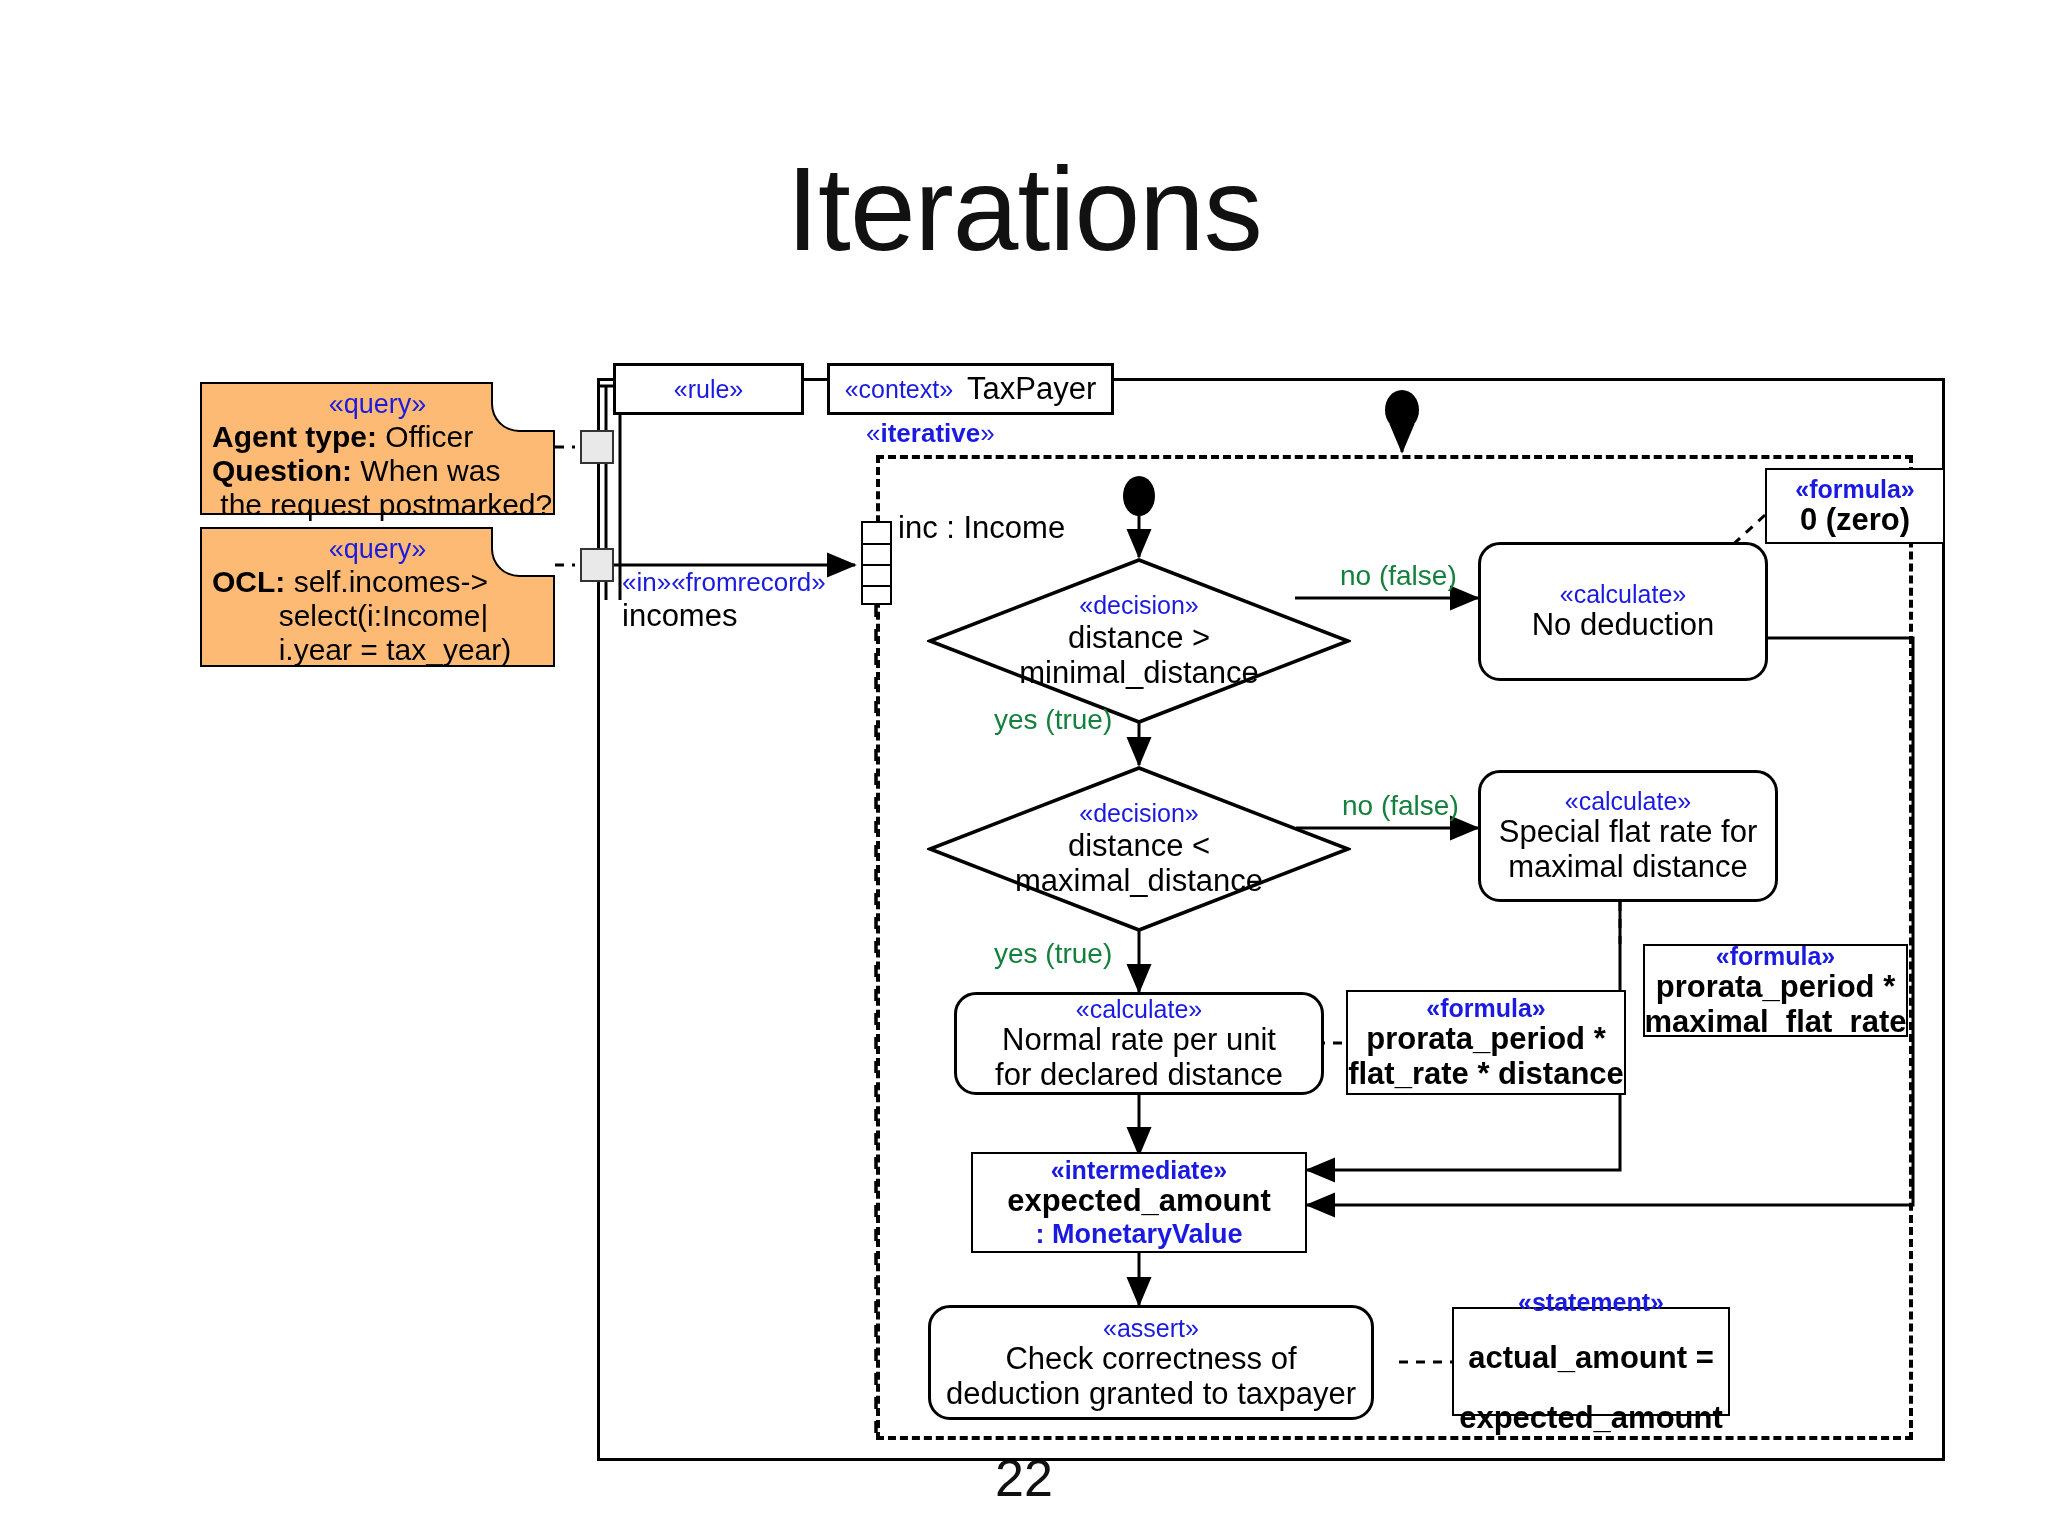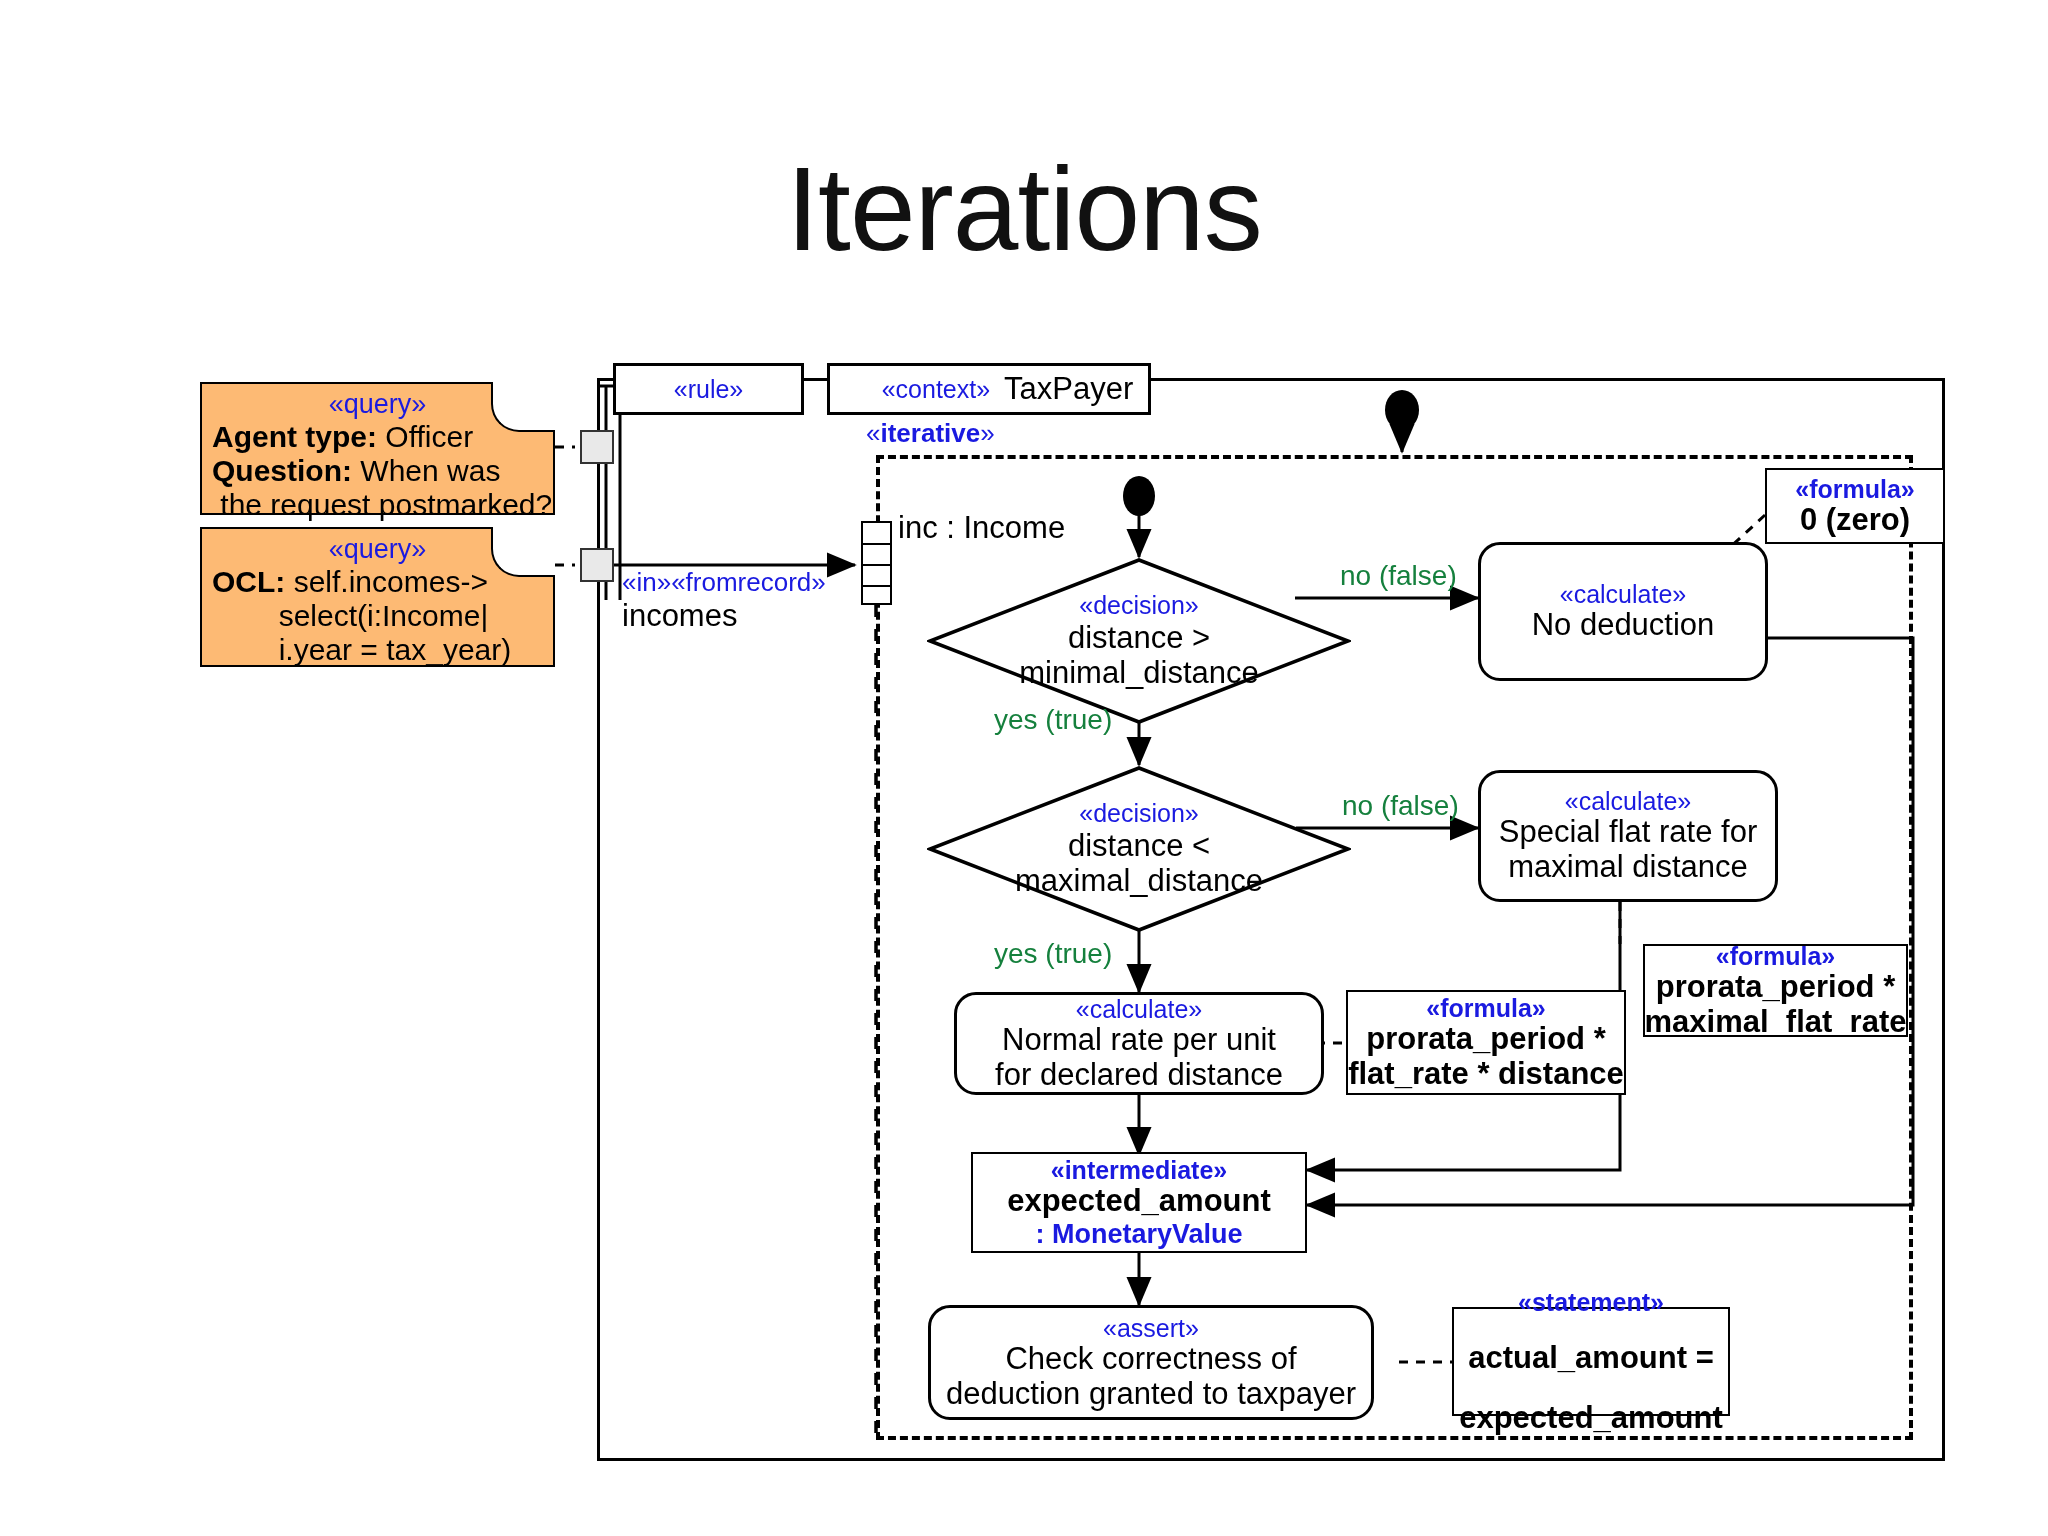--- a/index.html
+++ b/index.html
@@ -73,20 +73,21 @@
   
   .frame-solid{position:absolute;border:3px solid #000;box-sizing:border-box;background:transparent;}
   .frame-dashed{position:absolute;border:4px dashed #000;box-sizing:border-box;background:transparent;}
 </style>
 </head>
 <body>
 
 <div class="slide">
 
   <div id="slide-title">Iterations</div>
+  <div id="page-number">22</div>
 
   <div class="frame-solid" style="left:597px;top:378px;width:1348px;height:1083px;"></div>
   <div class="frame-dashed" style="left:876px;top:455px;width:1037px;height:985px;"></div>
 
   <svg id="wires" viewBox="0 0 2048 1536" width="2048" height="1536">
     <defs>
       <marker id="arw" markerWidth="11" markerHeight="11" refX="9.4" refY="4.2" orient="auto" markerUnits="strokeWidth">
         <path d="M0,0 L10,4.2 L0,8.4 z" fill="#000"></path>
       </marker>
     </defs>
@@ -145,21 +146,21 @@
     <div class="fold"></div>
     <div class="note-title">«query»</div>
     <div class="note-line"><b>OCL:</b><span> self.incomes-&gt;</span></div>
     <div class="note-line"><b></b><span>        select(i:Income|</span></div>
     <div class="note-line"><b></b><span>        i.year = tax_year)</span></div>
   </div>
 
   <div class="hdr" style="position:absolute;left:613px;top:363px;width:185px;height:46px;">
     <span class="stereo">«rule»</span>
   </div>
-  <div class="hdr" style="position:absolute;left:827px;top:363px;width:281px;height:46px;gap:14px;padding-left:37px;">
+  <div class="hdr" style="position:absolute;left:827px;top:363px;width:281px;height:46px;gap:14px;">
     <span class="stereo">«context»</span>
     <span class="body-txt">TaxPayer</span>
   </div>
 
   <div class="port" style="left:580px;top:430px;"></div>
 
   <div class="port" style="left:580px;top:548px;"></div>
   <div class="lbl" style="left:622px;top:567px;">
     <div class="s">«in»«fromrecord»</div>
     <div class="n">incomes</div>

